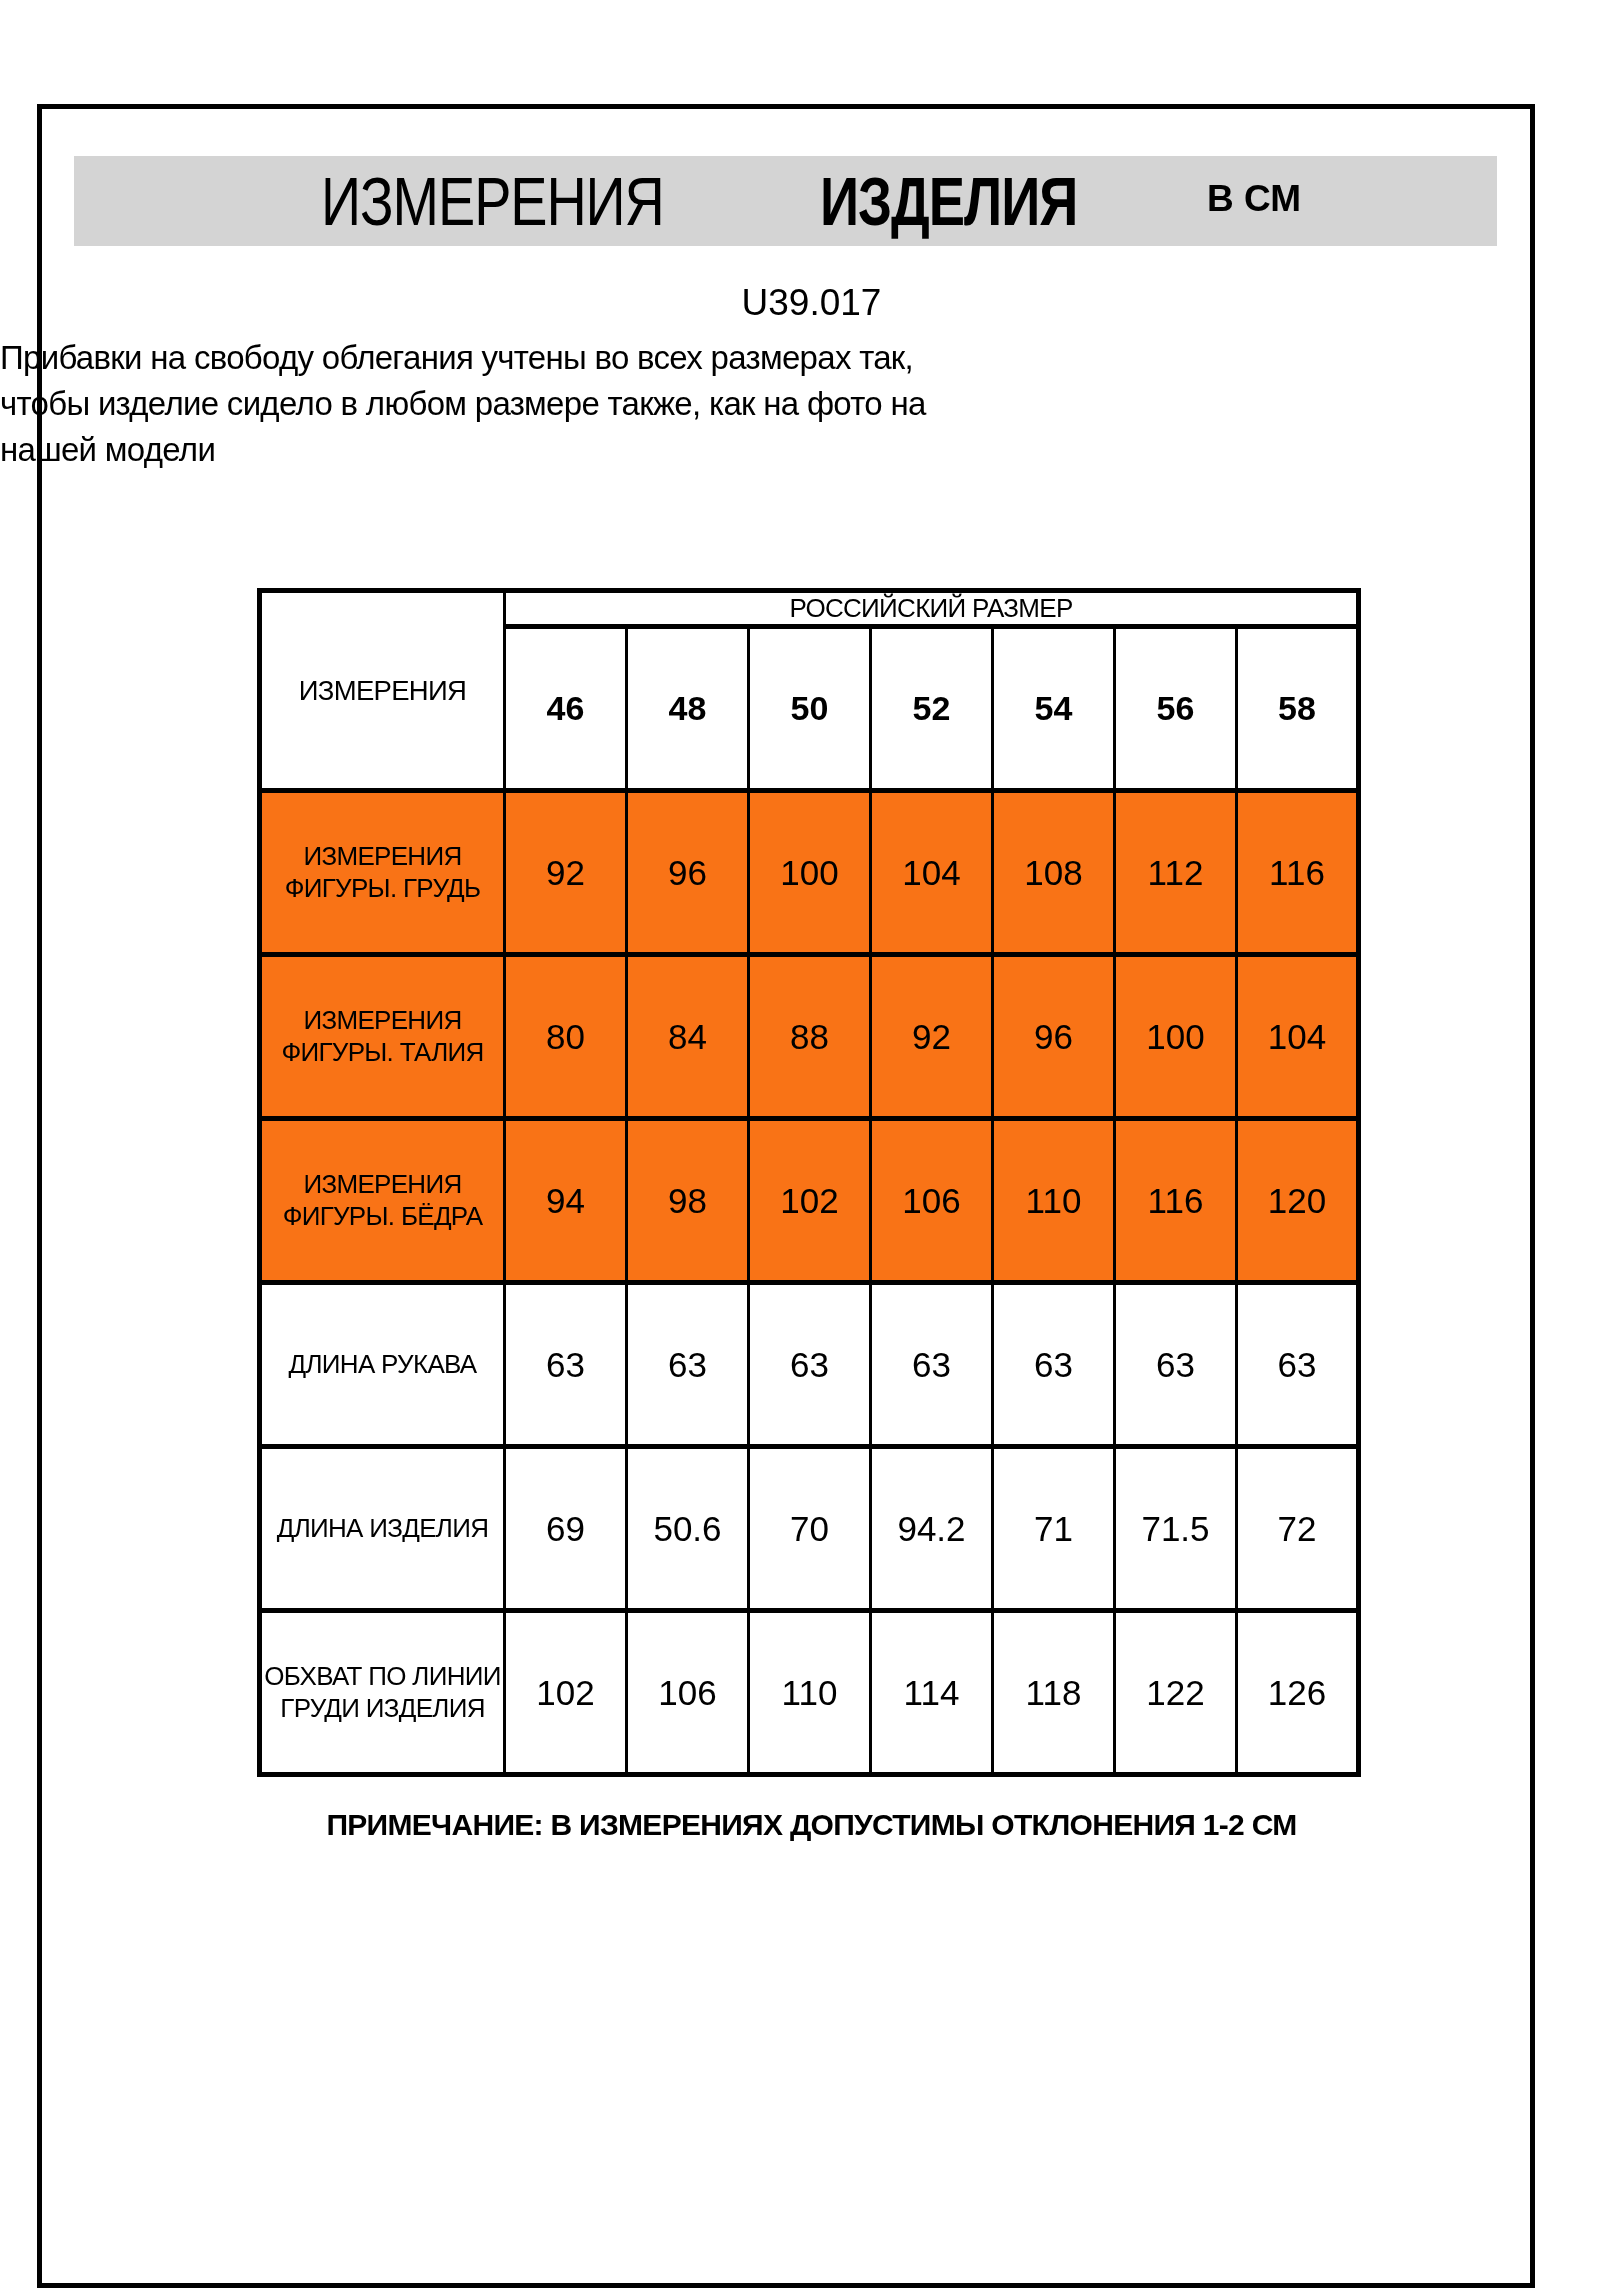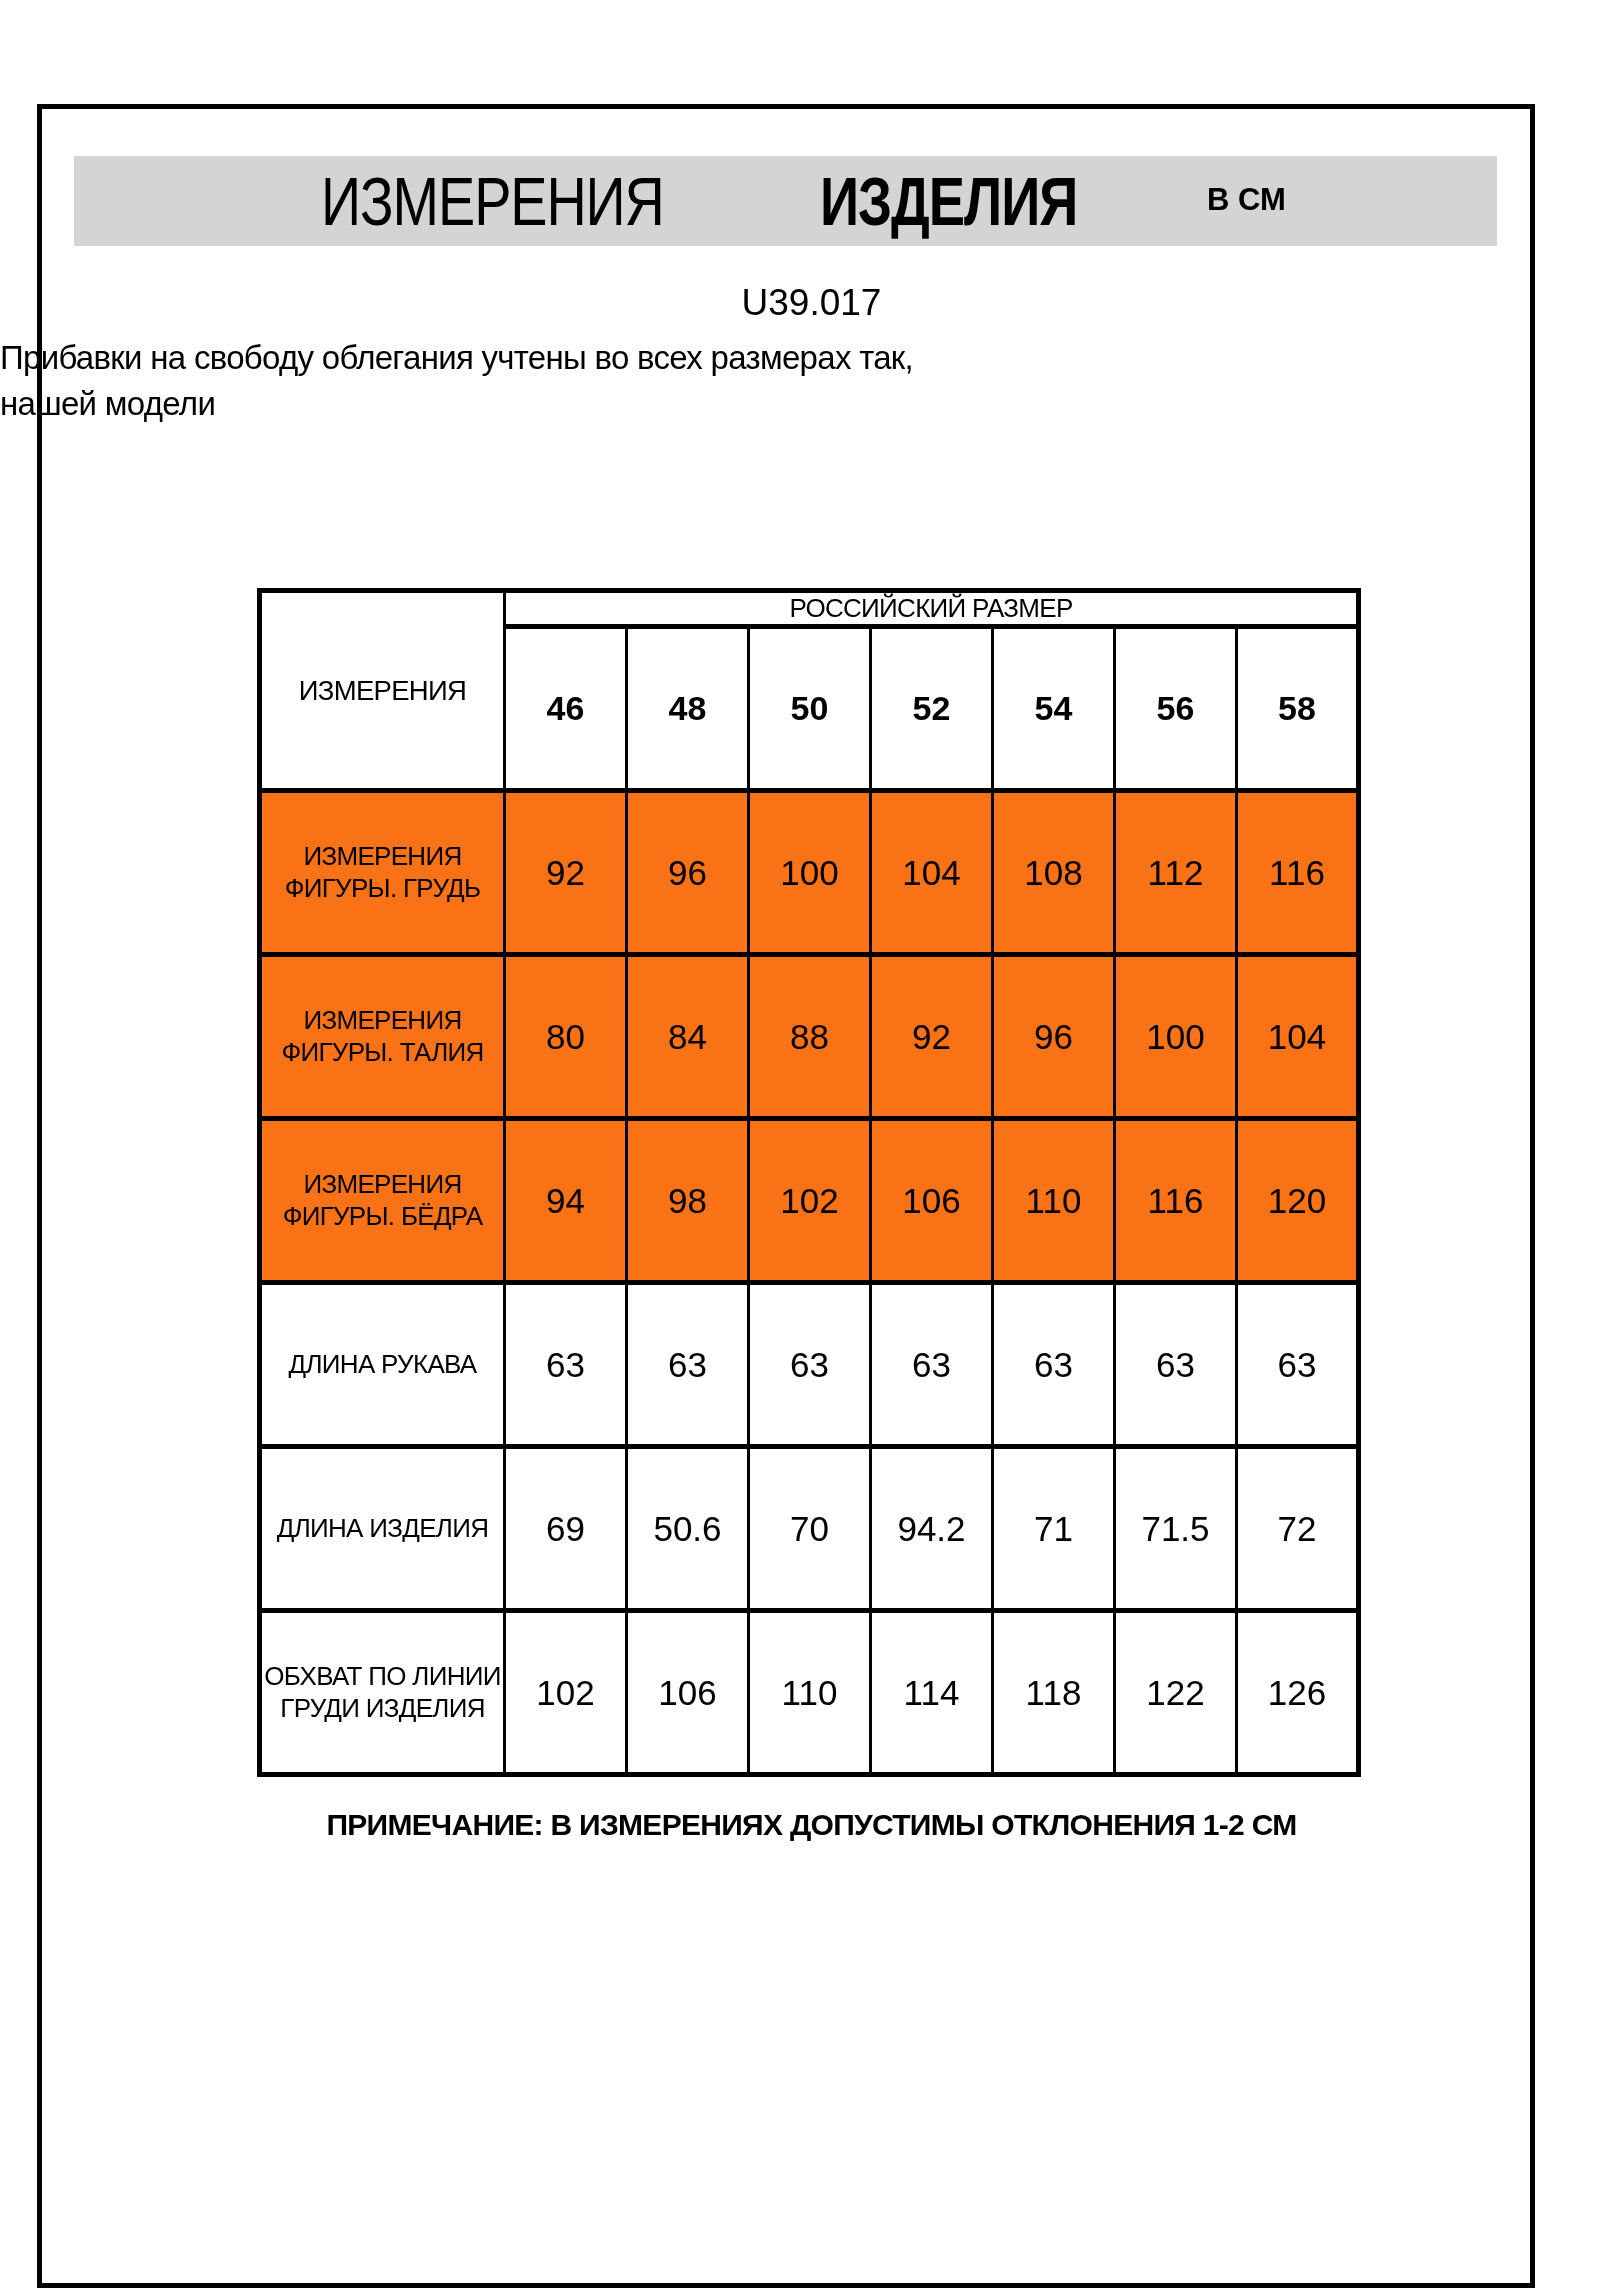--- a/index.html
+++ b/index.html
@@ -34,21 +34,21 @@
     transform-origin: left center;
   }
   .t-word2 {
     left: 746px; top: 50%;
     font-size: 68px; font-weight: bold; letter-spacing: -1.3px;
     transform: translateY(-50%) scaleX(0.80);
     transform-origin: left center;
   }
   .t-unit {
     left: 1133px; top: 50%;
-    font-size: 31px; font-weight: bold;
+    font-size: 37px; font-weight: bold;
     transform: translateY(-54%);
   }
   .article {
     position: absolute;
     left: 0; top: 234px; width: 1623px;
     text-align: center;
     font-size: 37px;
   }
   .desc {
     position: absolute;
@@ -103,20 +103,21 @@
   <div class="band">
     <span class="t-word1">ИЗМЕРЕНИЯ</span>
     <span class="t-word2">ИЗДЕЛИЯ</span>
     <span class="t-unit">В СМ</span>
   </div>
 
   <div class="article">U39.017</div>
 
   <div class="desc">
     <div>Прибавки на свободу облегания учтены во всех размерах так,</div>
+    <div>чтобы изделие сидело в любом размере также, как на фото на</div>
     <div>нашей модели</div>
   </div>
 
   <table class="size-table">
     <colgroup>
       <col style="width:245px">
       <col style="width:122px">
         <col style="width:122px">
         <col style="width:122px">
       <col style="width:122px">

